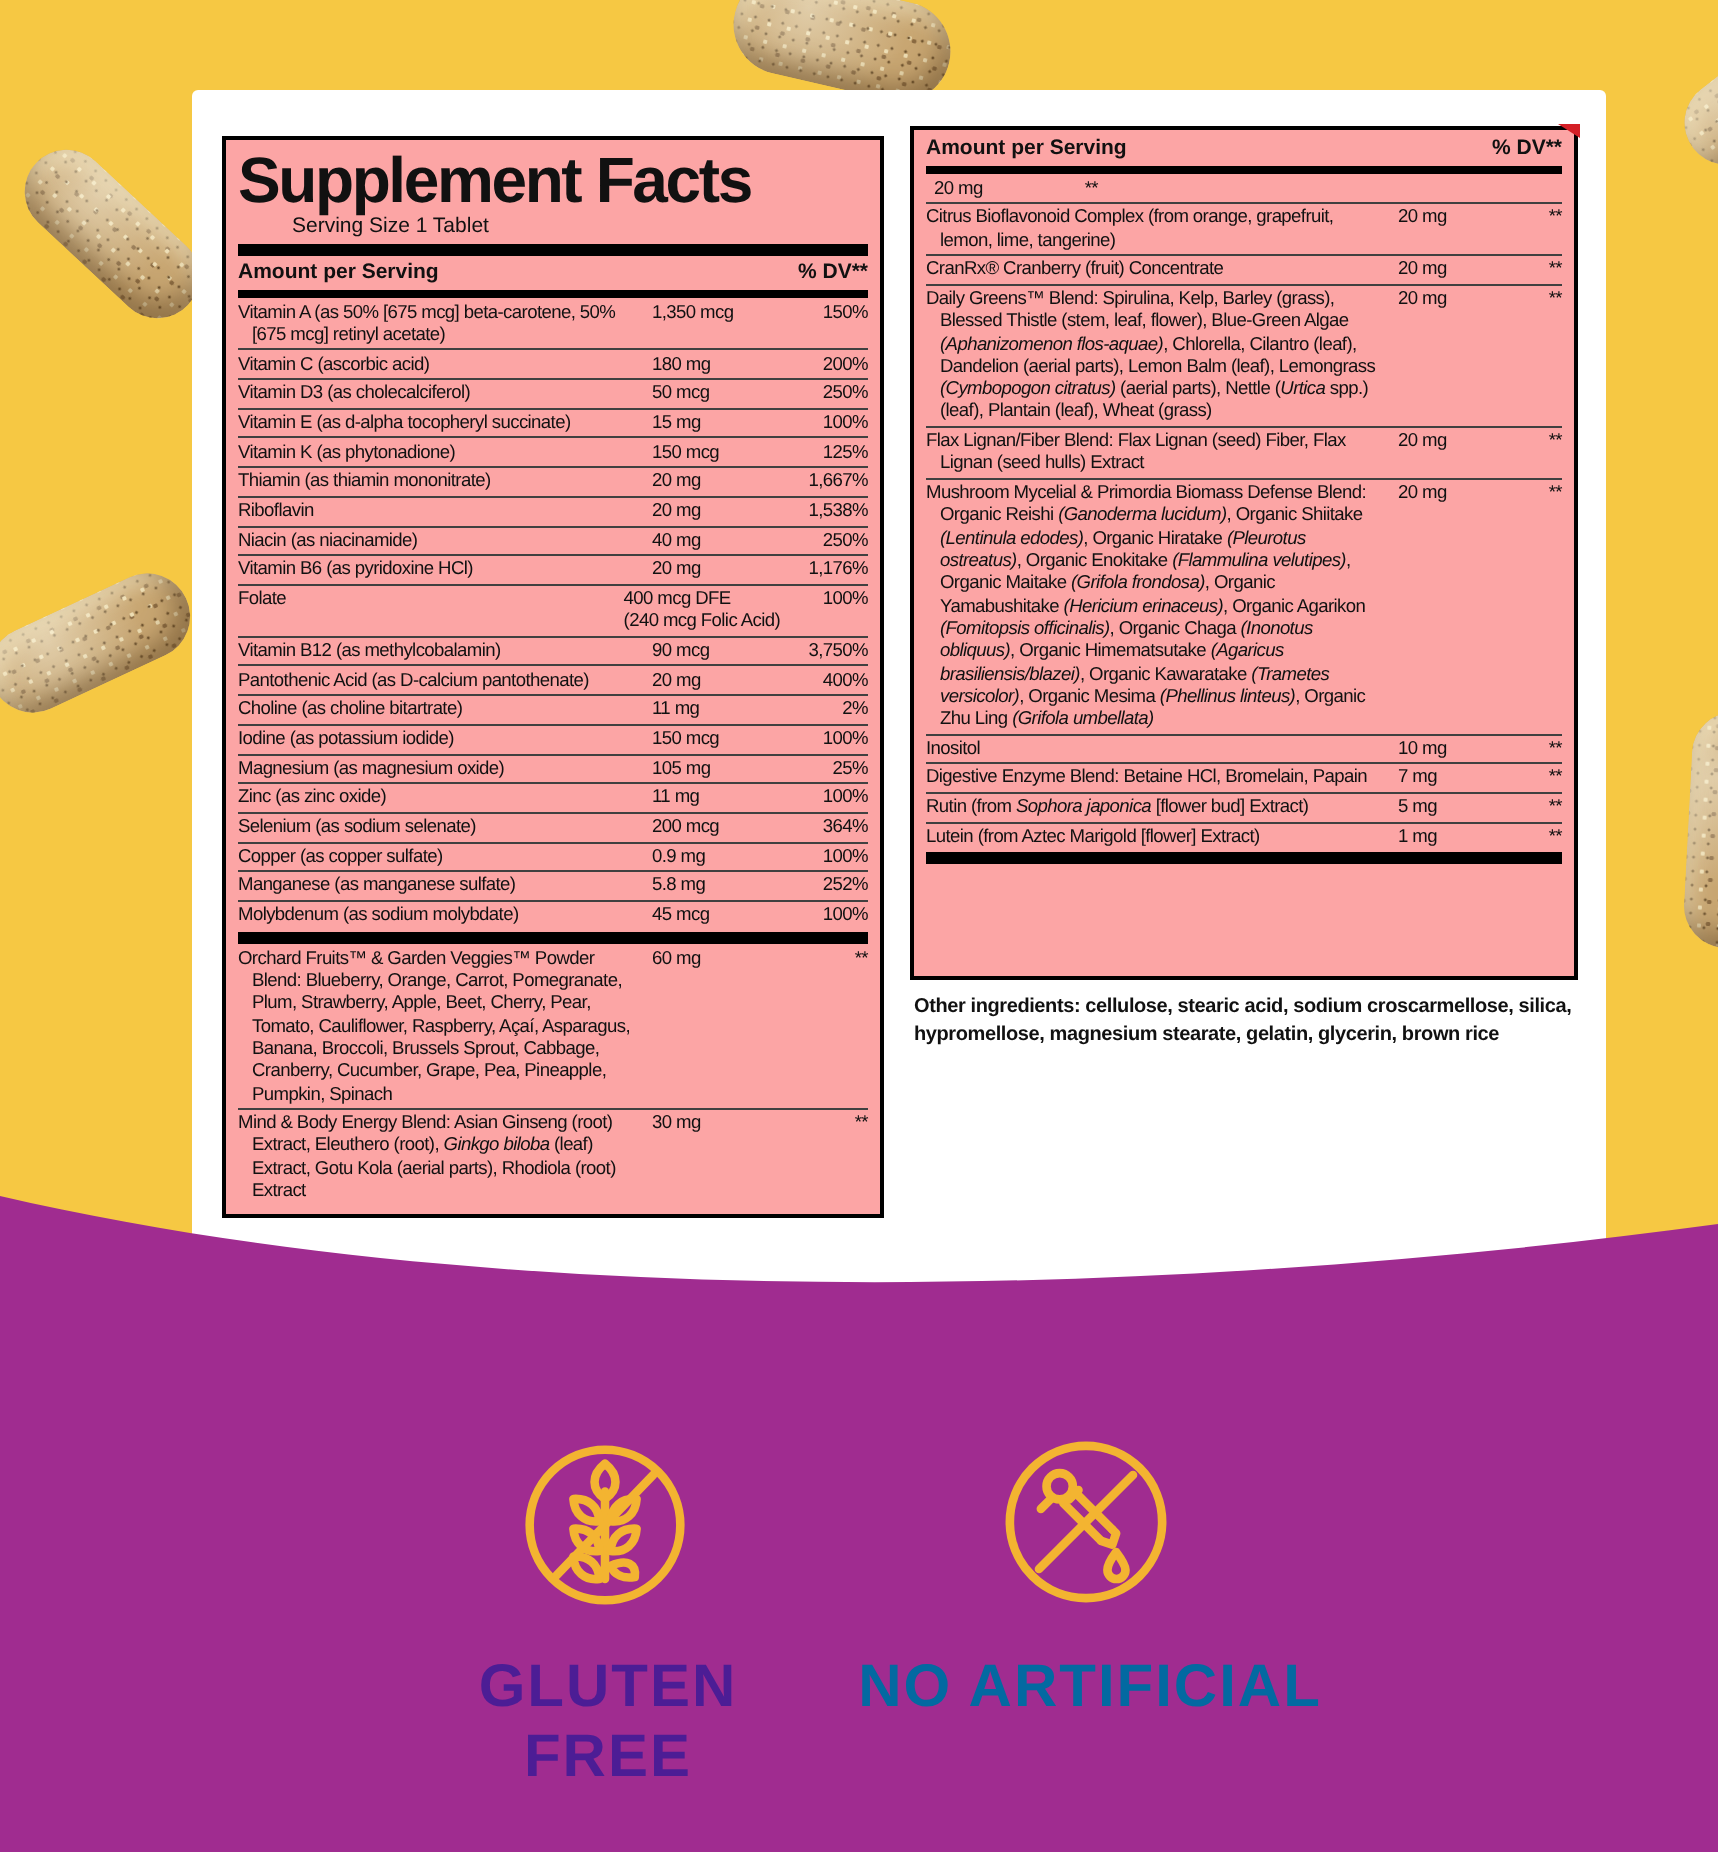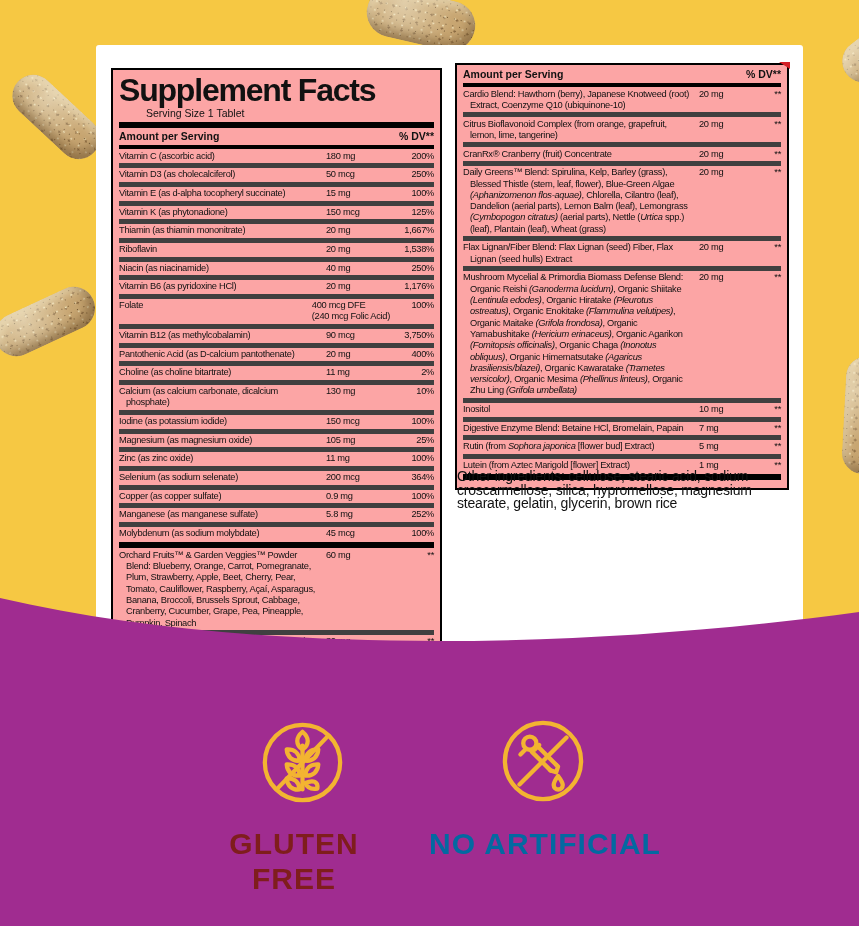--- a/index.html
+++ b/index.html
@@ -31,35 +31,35 @@
   }
   #left-box{left:111px;top:68px;width:331px;min-height:528px;}
   #right-box{left:455px;top:63px;width:334px;min-height:427px;}
   .sf-title{font-size:32px;font-weight:900;letter-spacing:-1.2px;line-height:34px;margin:1px 0 0 0;}
   .serving{font-size:10.5px;line-height:13px;margin-bottom:2px;margin-left:27px;}
   .bar{height:6px;background:#000;margin:1px 0;}
   .bar-thin{height:3.5px;background:#000;margin:1px 0;}
   .hdr-row{display:flex;justify-content:space-between;font-weight:700;font-size:10.5px;line-height:15px;}
   .rows{}
   .t-row{display:flex;align-items:flex-start;padding:1.2px 0;font-size:9.3px;line-height:11.3px;letter-spacing:-0.3px;}
-  .t-row + .t-row{border-top:5px solid #404040;}
+  .t-row + .t-row{border-top:1px solid #404040;}
   .t-name{flex:1 1 auto;padding-left:7px;text-indent:-7px;}
   .t-amt{flex:0 0 auto;min-width:64px;text-align:left;white-space:nowrap;padding-left:4px;}
   .t-dv{flex:0 0 auto;text-align:right;white-space:nowrap;padding-left:4px;}
   #left-box .t-dv{width:40px;}
   #right-box .t-dv{width:22px;}
   #right-box .t-amt{min-width:56px;}
   .footnote{font-size:9.8px;line-height:13px;padding:1px 0 0 0;}
   .corner-accent{
     position:absolute;right:-3px;top:-3px;width:0;height:0;z-index:4;
     border-top:7px solid #d41f26;border-left:11px solid transparent;
   }
   .other-ing{
-    position:absolute;left:457px;top:470px;width:346px;z-index:3;
-    font-size:14px;line-height:13.5px;letter-spacing:-0.2px;white-space:pre-line;
+    position:absolute;left:457px;top:497px;width:346px;z-index:3;
+    font-size:10px;line-height:13.5px;letter-spacing:-0.2px;white-space:pre-line;font-weight:bold;
   }
   
   .wave{position:absolute;left:0;top:560px;width:859px;height:366px;z-index:4;}
   
   .badge-icon{position:absolute;z-index:5;}
   .badge-text{
     position:absolute;z-index:5;text-align:center;
     font-size:30px;font-weight:700;letter-spacing:1px;line-height:35px;
   }
 </style>
@@ -78,20 +78,25 @@
   <div class="sf-title">Supplement Facts</div>
   <div class="serving">Serving Size 1 Tablet</div>
   <div class="bar"></div>
   <div class="hdr-row">
     <span>Amount per Serving</span>
     <span>% DV**</span>
   </div>
   <div class="bar-thin"></div>
   <div class="rows" id="left-rows">
       <div class="t-row">
+        <div class="t-name">Vitamin A (as 50% [675 mcg] beta-carotene, 50% [675 mcg] retinyl acetate)</div>
+        <div class="t-amt">1,350 mcg</div>
+        <div class="t-dv">150%</div>
+      </div>
+      <div class="t-row">
         <div class="t-name">Vitamin C (ascorbic acid)</div>
         <div class="t-amt">180 mg</div>
         <div class="t-dv">200%</div>
       </div>
       <div class="t-row">
         <div class="t-name">Vitamin D3 (as cholecalciferol)</div>
         <div class="t-amt">50 mcg</div>
         <div class="t-dv">250%</div>
       </div>
       <div class="t-row">
@@ -136,25 +141,20 @@
       </div>
       <div class="t-row">
         <div class="t-name">Pantothenic Acid (as D-calcium pantothenate)</div>
         <div class="t-amt">20 mg</div>
         <div class="t-dv">400%</div>
       </div>
       <div class="t-row">
         <div class="t-name">Choline (as choline bitartrate)</div>
         <div class="t-amt">11 mg</div>
         <div class="t-dv">2%</div>
-      </div>
-      <div class="t-row">
-        <div class="t-name">Calcium (as calcium carbonate, dicalcium phosphate)</div>
-        <div class="t-amt">130 mg</div>
-        <div class="t-dv">10%</div>
       </div>
       <div class="t-row">
         <div class="t-name">Iodine (as potassium iodide)</div>
         <div class="t-amt">150 mcg</div>
         <div class="t-dv">100%</div>
       </div>
       <div class="t-row">
         <div class="t-name">Magnesium (as magnesium oxide)</div>
         <div class="t-amt">105 mg</div>
         <div class="t-dv">25%</div>
@@ -200,21 +200,20 @@
 
 <div class="facts-box" id="right-box">
   <div class="corner-accent"></div>
   <div class="hdr-row">
     <span>Amount per Serving</span>
     <span>% DV**</span>
   </div>
   <div class="bar-thin"></div>
   <div class="rows" id="right-rows">
       <div class="t-row">
-        <div class="t-name">Cardio Blend: Hawthorn (berry), Japanese Knotweed (root) Extract, Coenzyme Q10 (ubiquinone-10)</div>
         <div class="t-amt">20 mg</div>
         <div class="t-dv">**</div>
       </div>
       <div class="t-row">
         <div class="t-name">Citrus Bioflavonoid Complex (from orange, grapefruit, lemon, lime, tangerine)</div>
         <div class="t-amt">20 mg</div>
         <div class="t-dv">**</div>
       </div>
       <div class="t-row">
         <div class="t-name">CranRx® Cranberry (fruit) Concentrate</div>
@@ -271,21 +270,21 @@
   <path d="M50,32 L50,79"></path>
   <path d="M50,17 C57.5,23 57.5,31 50,36 C42.5,31 42.5,23 50,17 Z"></path>
   <path d="M47,48 C39,49 33.5,44 33,36 C41,35.5 46.5,40 47,48 Z"></path>
   <path d="M53,48 C61,49 66.5,44 67,36 C59,35.5 53.5,40 53,48 Z"></path>
   <path d="M47,64 C39,65 33.5,60 33,52 C41,51.5 46.5,56 47,64 Z"></path>
   <path d="M53,64 C61,65 66.5,60 67,52 C59,51.5 53.5,56 53,64 Z"></path>
   <path d="M47,79 C39,80 33.5,75 33,67 C41,66.5 46.5,71 47,79 Z"></path>
   <path d="M53,72 C62,68 67,71 66,78 C60,79 55,77 53,72"></path>
   <path d="M76,23 L24,77"></path>
 </svg>
-<div class="badge-text" style="left:174px;top:826px;width:240px;color:#7f1d1d;">
+<div class="badge-text" style="left:184px;top:826px;width:240px;color:#4c1d95;">
   <div>GLUTEN</div>
   <div>FREE</div>
 </div>
 
 <svg class="badge-icon" style="left:496px;top:714px;" width="94" height="94" viewBox="0 0 100 100" fill="none" stroke="#F3B431" stroke-width="4.6" stroke-linecap="round" stroke-linejoin="round">
   <circle cx="50" cy="50" r="40.5"></circle>
   <circle cx="36" cy="31" r="7"></circle>
   <path d="M31,38 L26,43 M41,38 L46,33"></path>
   <path d="M38,40 L58,60"></path>
   <path d="M44,34 L64,54"></path>

